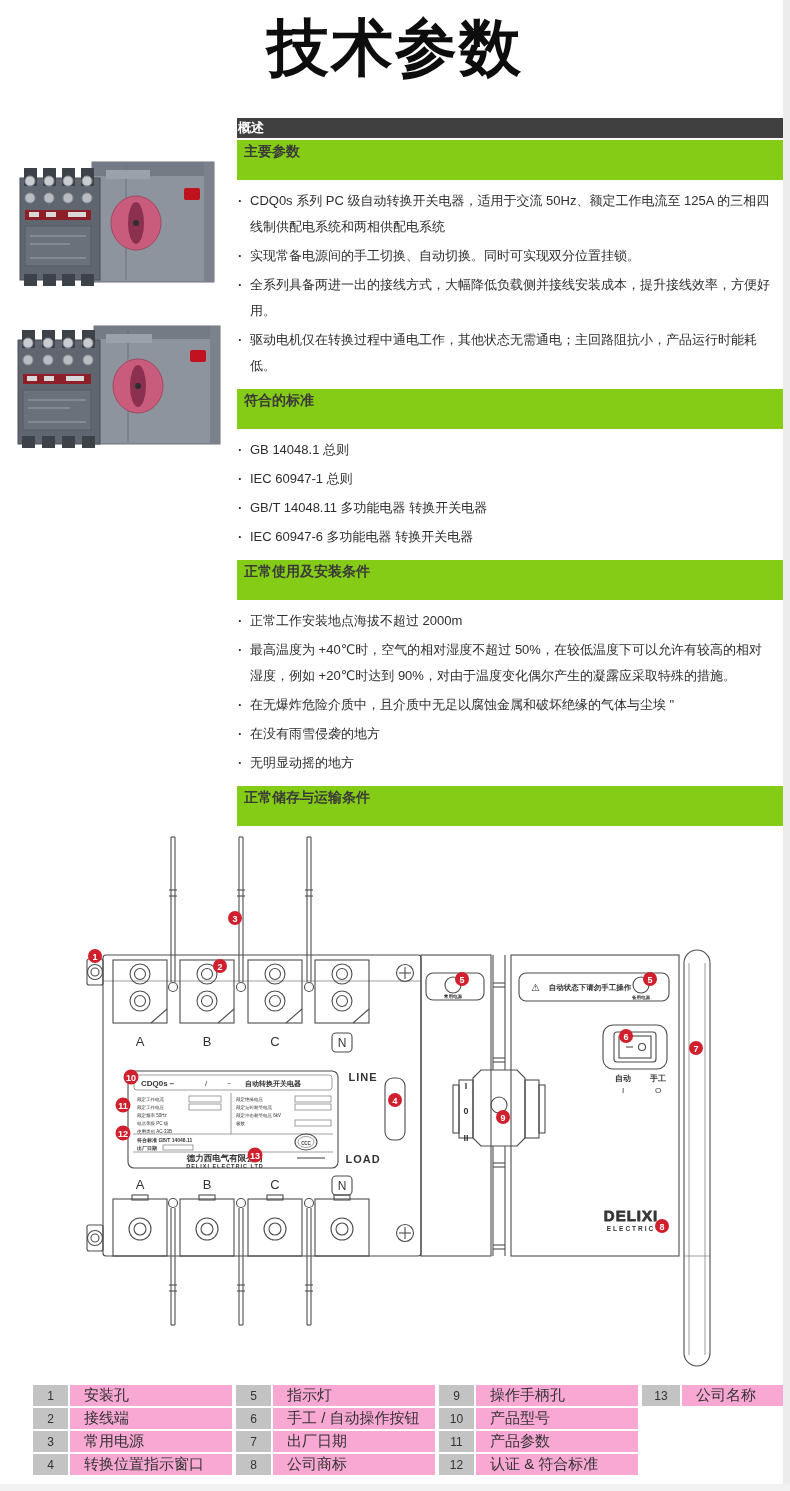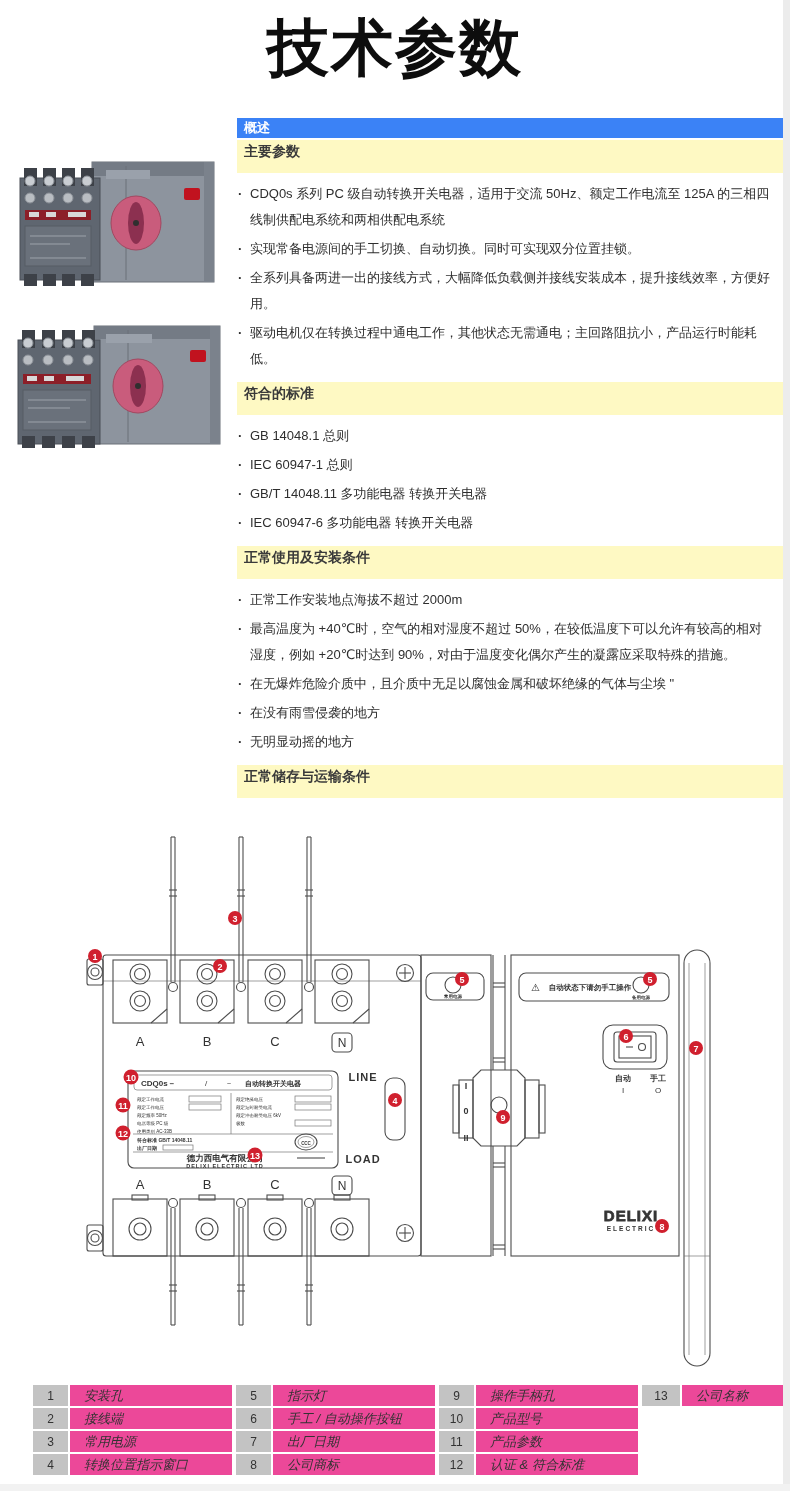--- a/index.html
+++ b/index.html
@@ -15,39 +15,39 @@
   .page-title{
     position:absolute;top:6px;left:0;width:100%;
     text-align:center;font-size:62px;font-weight:900;color:#0d0d0d;letter-spacing:2px;
   }
 
   .photo{position:absolute;left:10px;width:220px;}
   .photo-1{top:148px;height:165px;}
   .photo-2{top:316px;height:150px;}
 
   .content{position:absolute;left:237px;top:118px;width:551px;}
-  .bar-red{background:#3b82f6;color:#fff;font-weight:bold;font-size:13px;height:20px;line-height:20px;padding-left:7px;}
-  .bar-gray{background:#fef9c3;color:#3a3a3a;font-weight:bold;font-size:14px;height:33px;line-height:23px;padding-left:7px;margin-top:10px;}
+  .bar-red{background:#404040;color:#fff;font-weight:bold;font-size:13px;height:20px;line-height:20px;padding-left:1px;}
+  .bar-gray{background:#84cc16;color:#3a3a3a;font-weight:bold;font-size:14px;height:40px;line-height:23px;padding-left:7px;margin-top:10px;}
   .bar-gray.first{margin-top:2px;}
   ul.bullets{list-style:none;margin:8px 16px 0 0;padding:0;}
   ul.bullets li{position:relative;padding-left:13px;font-size:13px;line-height:26px;color:#2e2e2e;margin-bottom:3px;}
   ul.bullets li::before{content:"·";position:absolute;left:1px;top:0;font-weight:bold;color:#2e2e2e;}
 
   .diagram{position:absolute;left:85px;top:833px;width:700px;height:545px;}
   svg text{font-family:"Liberation Sans","DejaVu Sans",sans-serif;fill:#333;}
   .ln{stroke:#4d4d4d;stroke-width:1.1;fill:none;}
   .lnthin{stroke:#777;stroke-width:0.7;fill:none;}
   .callout-circle{fill:#d0202e;stroke:none;}
   .callout-num{fill:#ffffff;font-size:9px;font-weight:bold;text-anchor:middle;}
 
   .legend{position:absolute;left:33px;top:1385px;width:740px;display:flex;}
   .legend-col{display:flex;flex-direction:column;margin-right:4px;}
   .legend-row{display:flex;margin-bottom:2px;height:21px;}
   .legend-num{width:35px;background:#c3c3c3;color:#333;font-size:12px;display:flex;align-items:center;justify-content:center;margin-right:2px;}
-  .legend-label{width:148px;background:#ec4899;color:#333;font-size:13px;display:flex;align-items:center;padding-left:14px;font-style:italic;}
+  .legend-label{width:148px;background:#f9a8d4;color:#333;font-size:15px;display:flex;align-items:center;padding-left:14px;}
   .legend-col.last .legend-num{width:38px;}
   .legend-col.last .legend-label{width:128px;}
 </style>
 </head>
 <body>
 
 <div class="page-title">技术参数</div>
 
 <div class="photo photo-1">
   <svg width="220" height="165" viewBox="0 0 220 165">

